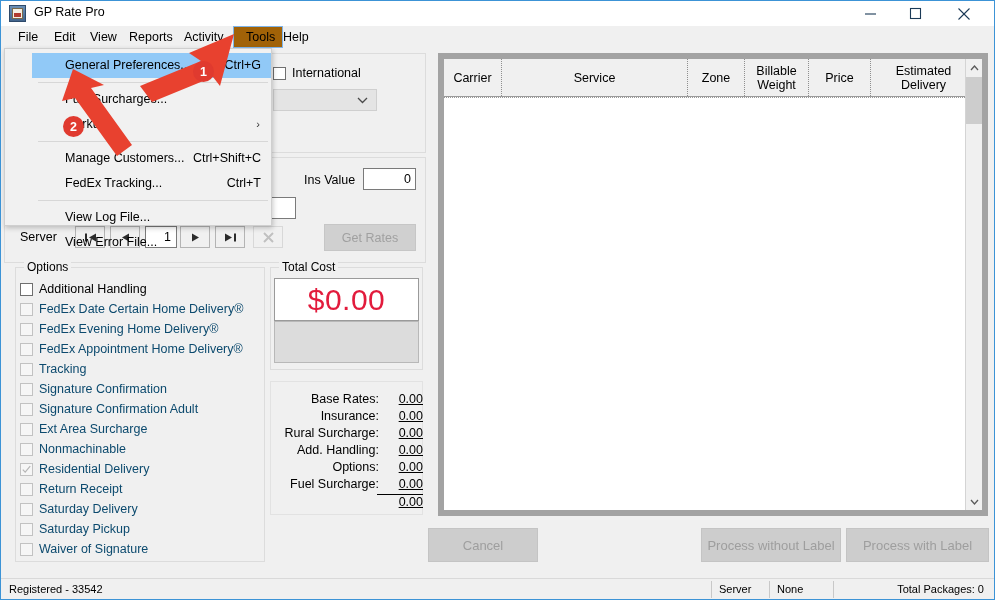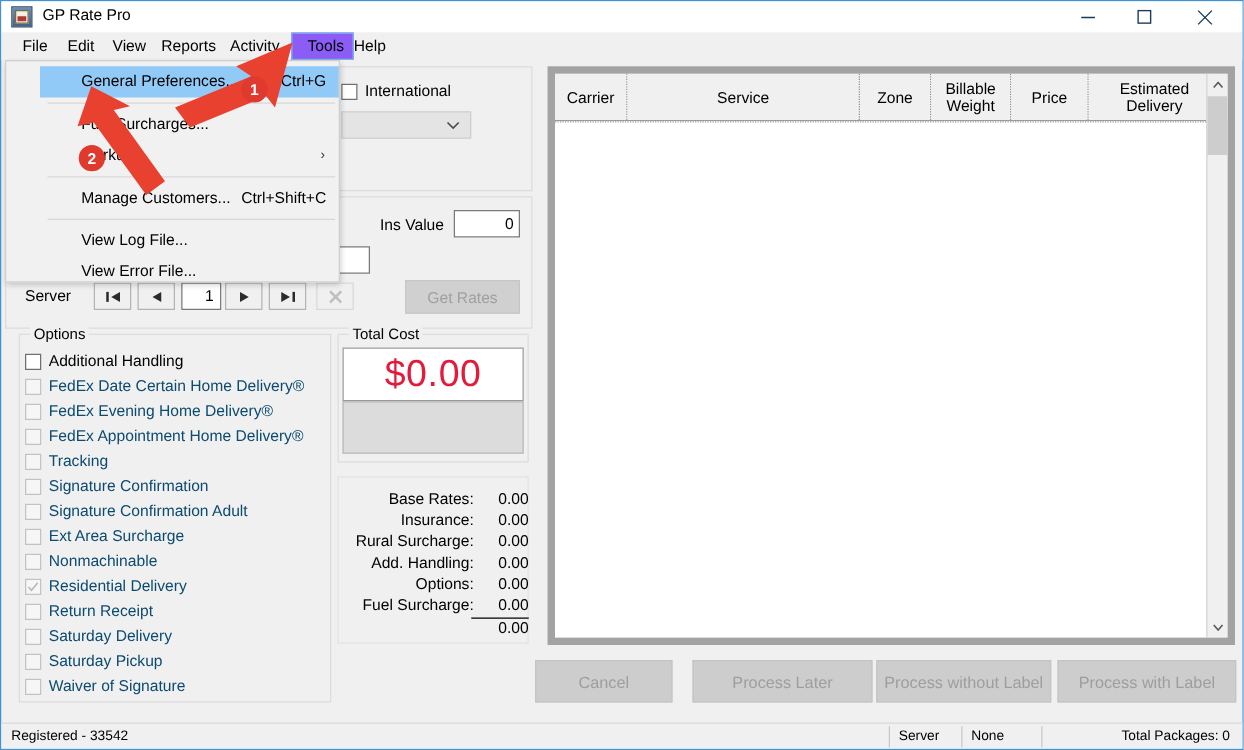--- a/index.html
+++ b/index.html
@@ -90,21 +90,21 @@
     position: absolute;
     top: 0;
     height: 22px;
     line-height: 22px;
     padding: 0 7px;
     font-size: 12.5px;
     white-space: nowrap;
     box-sizing: border-box;
   }
   .menu-item.open {
-    background: #8b5cf6;
+    background: #a16207;
     border: 1px solid #7eb4ea;
     line-height: 20px;
     padding-left: 12px;
   }
 
   
   .dropdown {
     position: absolute;
     left: 3px; top: 47px;
     width: 268px;
@@ -252,20 +252,21 @@
     position: absolute;
     font-size: 12.5px;
     white-space: nowrap;
   }
   .cost-row .k { position: absolute; right: 0; top: 0; text-align: right; }
   .cost-val {
     position: absolute;
     font-size: 12.5px;
     width: 40px;
     text-align: right;
+    text-decoration: underline;
   }
   .cost-rule {
     position: absolute;
     height: 1px;
     background: #000;
   }
 
   
   .grid {
     position: absolute;
@@ -611,21 +612,20 @@
       <div class="vs-thumb"></div>
       <div class="vs-arrow vs-down">
         <svg width="9" height="6" viewBox="0 0 9 6">
             <polyline points="1,1 4.5,5 8,1" fill="none" stroke="#5a5a5a" stroke-width="1.3"></polyline>
           </svg>
       </div>
     </div>
   </div>
 
   <div class="bigbtn" style="left:427px; width:110px;">Cancel</div>
-  <div class="bigbtn" style="left:553px; width:144px;">Process Later</div>
   <div class="bigbtn" style="left:700px; width:140px;">Process without Label</div>
   <div class="bigbtn" style="left:845px; width:143px;">Process with Label</div>
 
   <div class="statusbar">
     <div class="sb-cell" style="left:8px;">Registered - 33542</div>
     <div class="sb-div" style="left:710px;"></div>
     <div class="sb-cell" style="left:718px;">Server</div>
     <div class="sb-div" style="left:768px;"></div>
     <div class="sb-cell" style="left:776px;">None</div>
     <div class="sb-div" style="left:832px;"></div>
@@ -651,20 +651,24 @@
       <span class="arw">›</span>
     </div>
 
     <div class="dd-sep"></div>
 
     <div class="dd-row">
       <span class="lbl">Manage Customers...</span>
       <span class="acc">Ctrl+Shift+C</span>
     </div>
 
+    <div class="dd-row">
+      <span class="lbl">FedEx Tracking...</span>
+      <span class="acc">Ctrl+T</span>
+    </div>
 
     <div class="dd-sep"></div>
 
     <div class="dd-row">
       <span class="lbl">View Log File...</span>
     </div>
 
     <div class="dd-row">
       <span class="lbl">View Error File...</span>
     </div>

